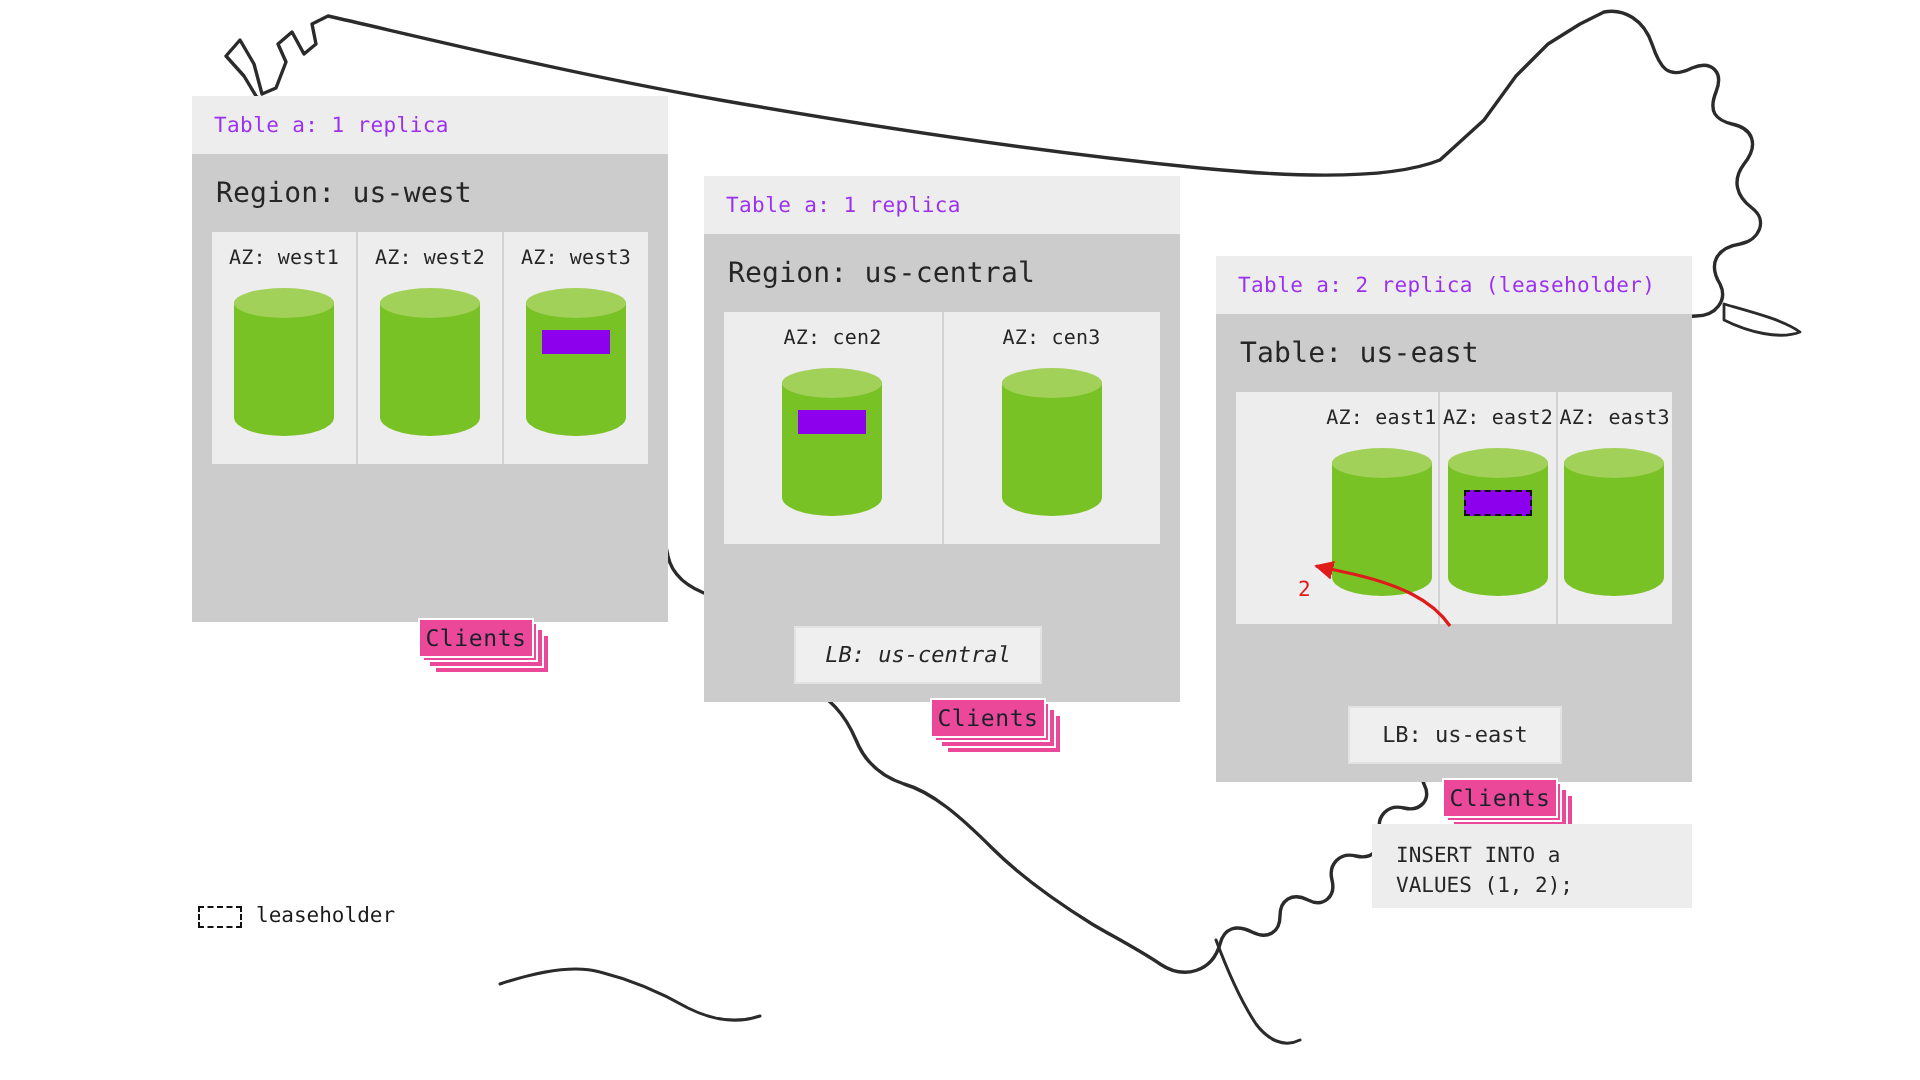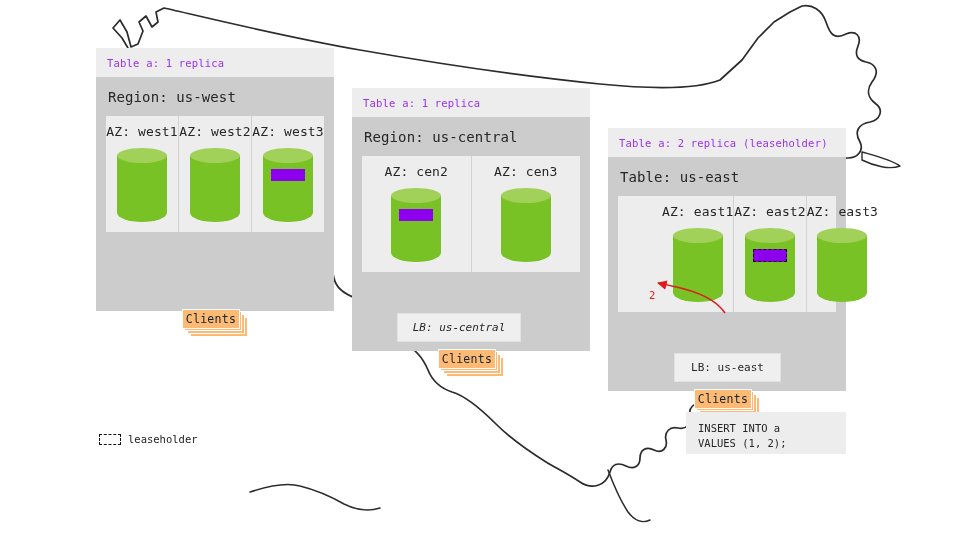--- a/index.html
+++ b/index.html
@@ -42,21 +42,21 @@
   .az-cell{
     flex:1 1 0;
     box-sizing:border-box;
     padding:8px 0 12px 0;
     text-align:center;
     position:relative;
     border-right:1px solid #d2d2d2;
   }
   .az-cell:last-child{border-right:none;}
   .az-label{
-    font-size:13px;
+    font-size:10px;
     color:#262626;
     letter-spacing:.1px;
     white-space:nowrap;
   }
   .cyl-wrap{position:relative;margin:9px auto 0 auto;}
   .cyl{position:relative;}
   .cyl .body{
     position:absolute;left:0;right:0;
     background:#79c225;
     border-radius:0 0 50% 50%/0 0 14% 14%;
@@ -83,23 +83,24 @@
     box-sizing:border-box;
     white-space:nowrap;
     border:1px solid #e2e2e2;
   }
 
   .clients{
     position:absolute;
   }
   .clients .card{
     position:absolute;
-    background:#fdba74;
+    background:#ec4899;
     border:1px solid #ffffff;
     box-sizing:border-box;
+    margin-left:27px;
   }
   .clients .card.front{
     display:flex;align-items:center;justify-content:center;
     color:#16232b;font-size:11.5px;letter-spacing:.3px;
   }
 
   .sql-box{
     position:absolute;
     background:#ededed;
     color:#262626;
@@ -336,18 +337,18 @@
   <svg class="arrow-layer" viewBox="0 0 960 540" xmlns="http://www.w3.org/2000/svg">
     <defs>
       <marker id="redhead" markerWidth="7" markerHeight="7" refX="5.4" refY="3" orient="auto">
         <path d="M0,0 L6,3 L0,6 z" fill="#e01b1b"></path>
       </marker>
     </defs>
     <path d="M725 313 C 716 300, 700 292, 672 286 C 668 285, 662 284, 658 283" fill="none" stroke="#e01b1b" stroke-width="1.6" marker-end="url(#redhead)"></path>
   </svg>
   <div class="arrow-num" style="left:649px; top:289px;">2</div>
 
-  <div class="legend" style="left:99px; top:433px;">
+  <div class="legend" style="left:99px; top:452px;">
     <div class="swatch"></div>
     <div class="legend-label">leaseholder</div>
   </div>
 
 </div>
 
 </body></html>

